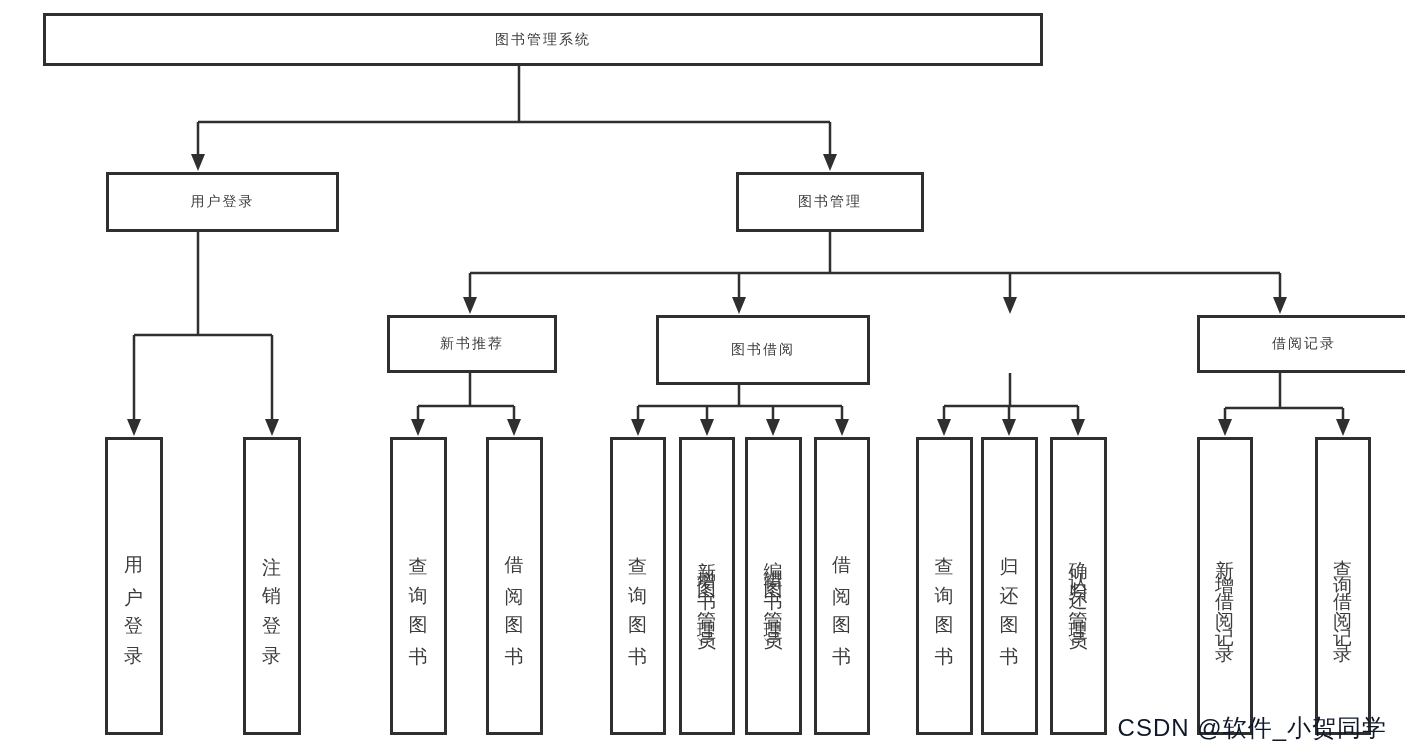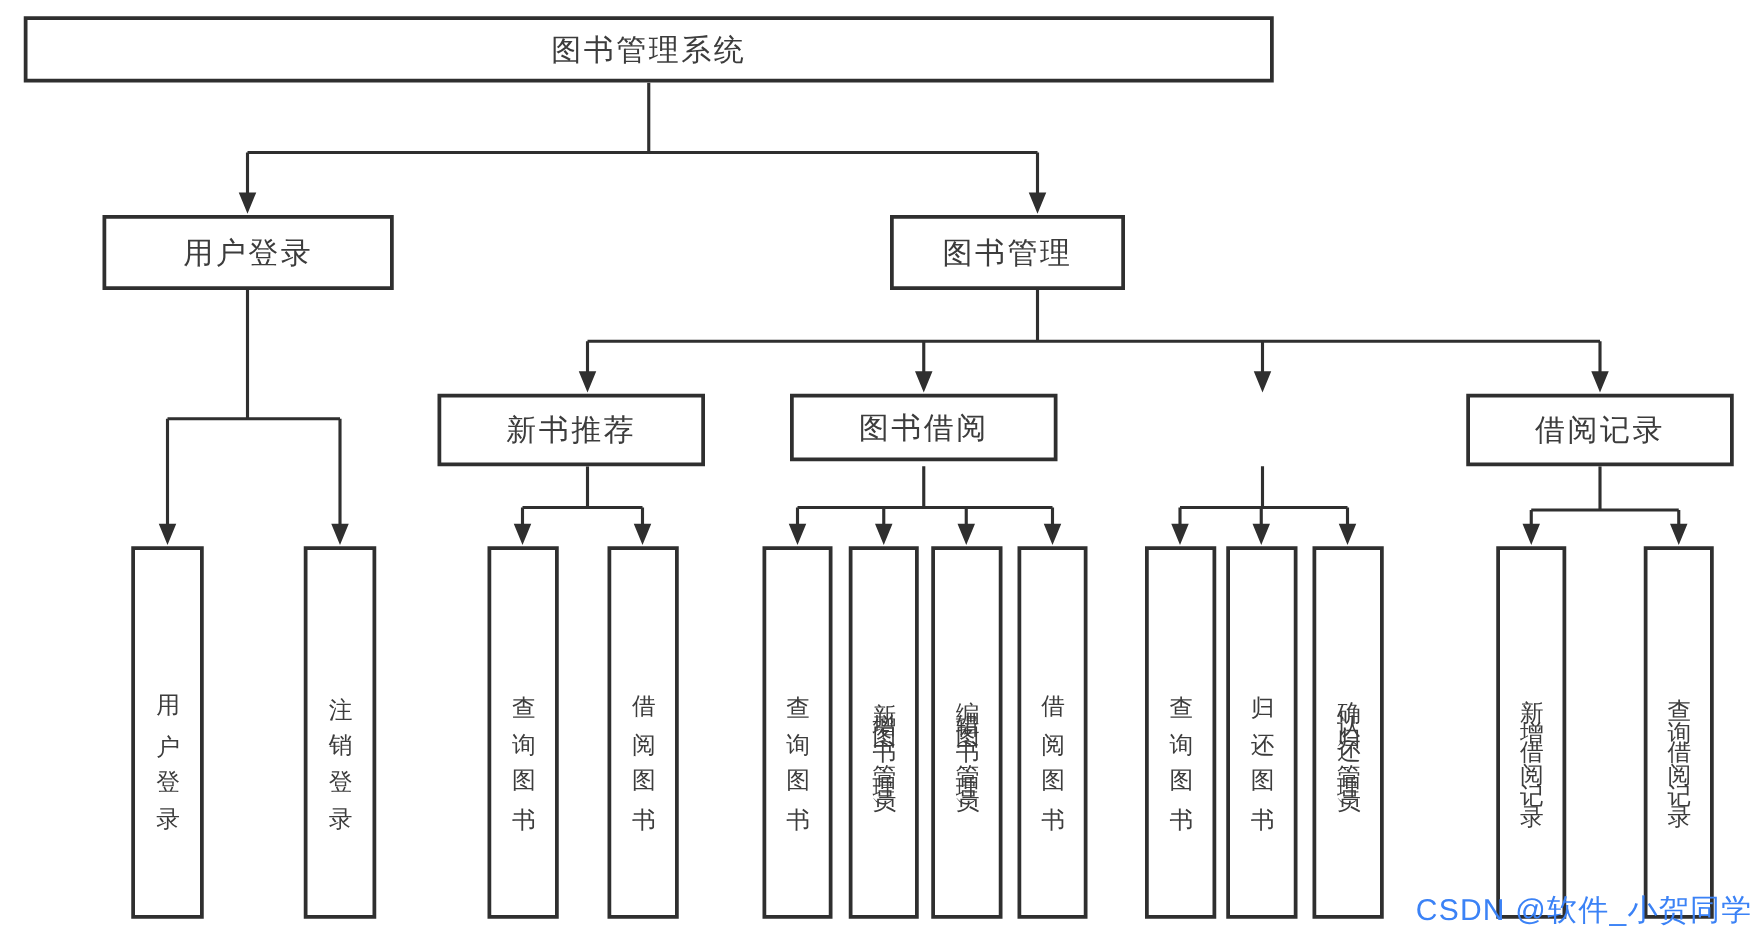--- a/index.html
+++ b/index.html
@@ -14,36 +14,36 @@
   .connectors { position:absolute; left:0; top:0; width:1405px; height:747px; }
   .node {
     position:absolute;
     background:#ffffff;
     border:3px solid #2f2f2f;
     display:flex;
     align-items:center;
     justify-content:center;
     color:#3c3c3c;
   }
-  .hbox { font-size:24px; letter-spacing:2px; }
+  .hbox { font-size:14px; letter-spacing:2px;margin-left:24px; }
   .vtext {
     writing-mode:vertical-rl;
     text-orientation:mixed;
     font-size:19px;
     line-height:1;
     white-space:nowrap;
   }
   .ls-wide  { letter-spacing:30px; padding-top:30px; }
   .ls-mid   { letter-spacing:17px; padding-top:17px; }
   .ls-tight { letter-spacing:10px; padding-top:10px; }
   .watermark {
     position:absolute;
-    right:3px; bottom:3px;
+    right:18px; bottom:3px;
     font-size:24px;
-    color:#3b82f6;
+    color:#0f172a;
     letter-spacing:1px;
     pointer-events:none;
   }
 </style>
 </head>
 <body>
 
 <div class="canvas">
 
   <svg class="connectors" viewBox="0 0 1405 747" aria-hidden="true">
@@ -78,24 +78,24 @@
     <span>图书管理系统</span>
   </div>
 
   <div class="node hbox" style="left:82px;top:172px;width:233px;height:60px">
     <span>用户登录</span>
   </div>
   <div class="node hbox" style="left:712px;top:172px;width:188px;height:60px">
     <span>图书管理</span>
   </div>
 
-  <div class="node hbox" style="left:350px;top:315px;width:214px;height:58px">
+  <div class="node hbox" style="left:363px;top:315px;width:170px;height:58px">
     <span>新书推荐</span>
   </div>
-  <div class="node hbox" style="left:632px;top:315px;width:214px;height:54px">
+  <div class="node hbox" style="left:632px;top:315px;width:214px;height:70px">
     <span>图书借阅</span>
   </div>
   <div class="node hbox" style="left:1173px;top:315px;width:214px;height:58px">
     <span>借阅记录</span>
   </div>
 
   <div class="node" style="left:105px;top:437px;width:58px;height:298px">
     <span class="vtext ls-wide">用户登录</span>
   </div>
   <div class="node" style="left:243px;top:437px;width:58px;height:298px">

